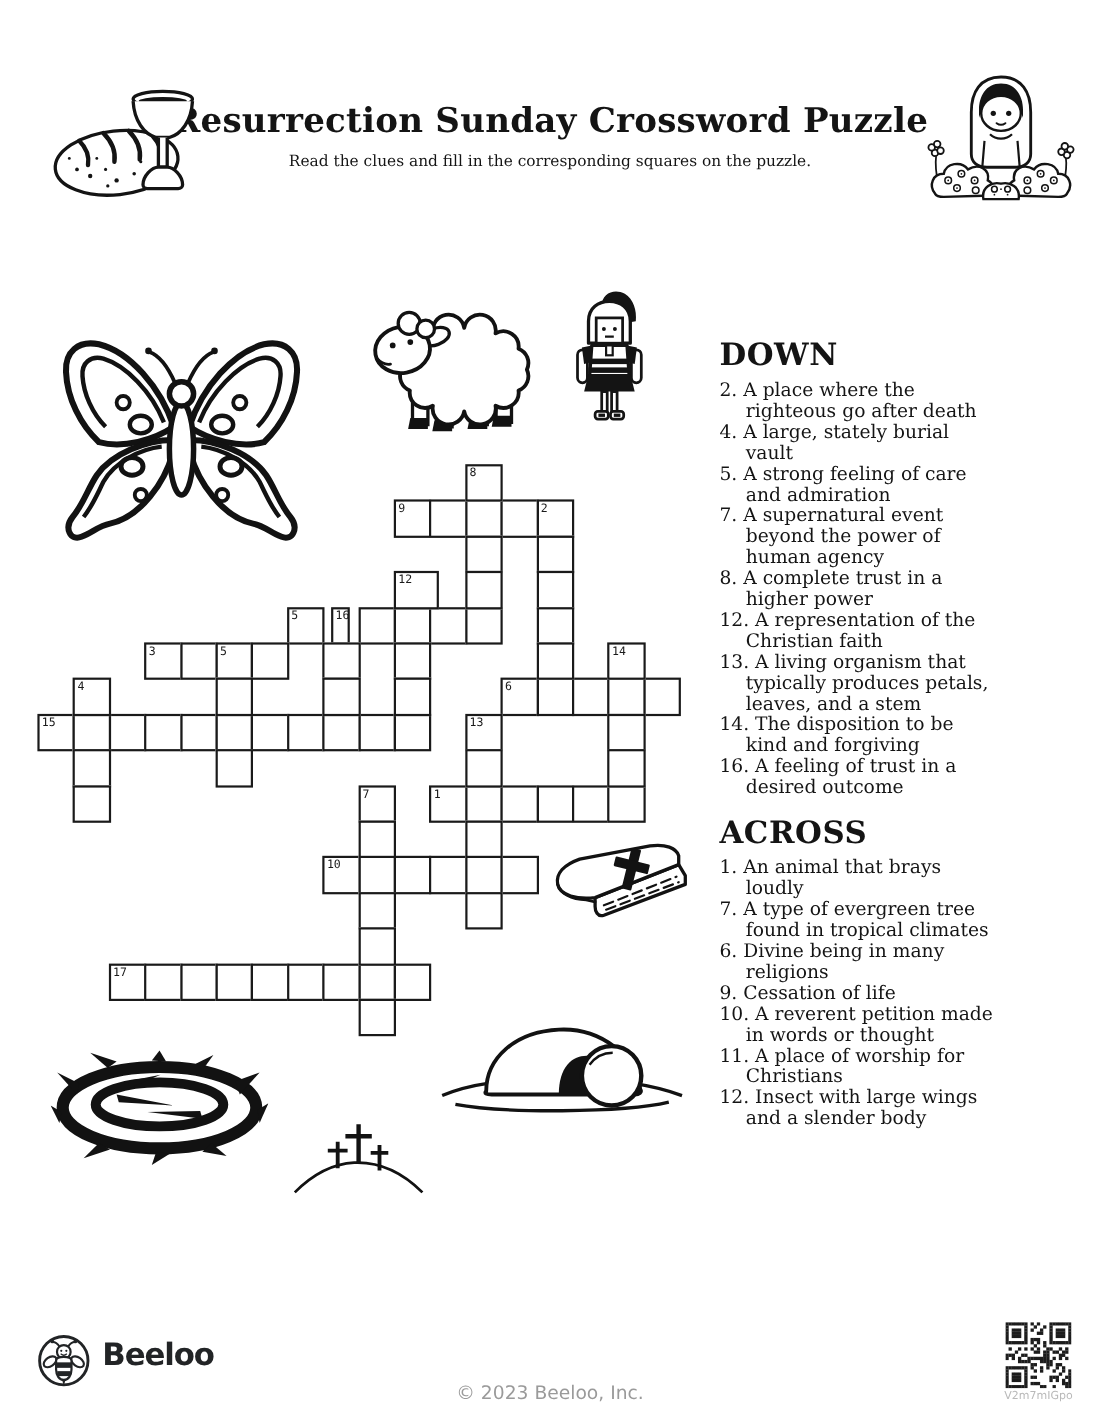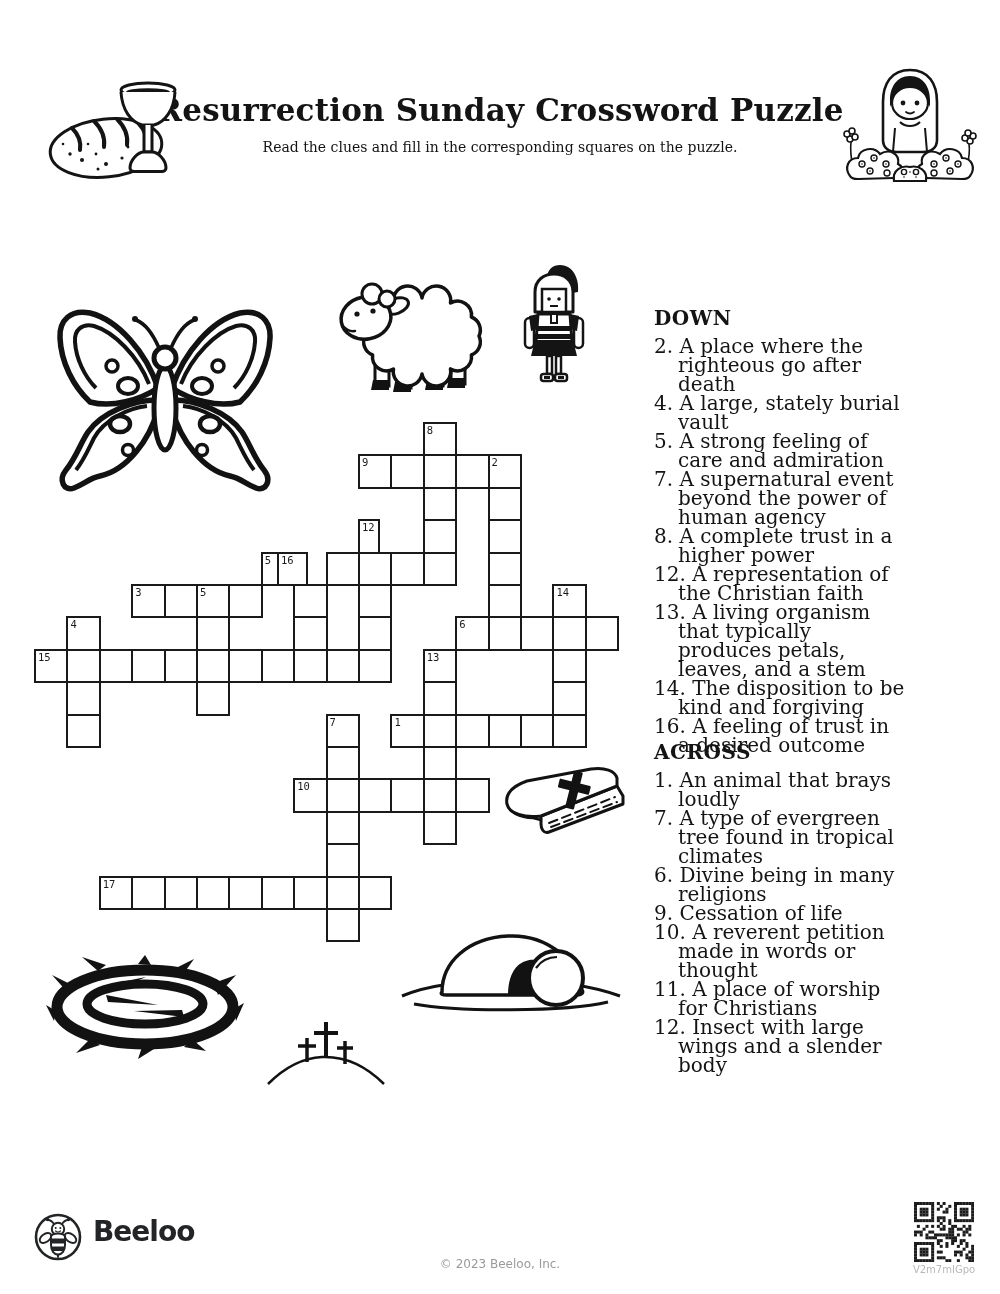--- a/index.html
+++ b/index.html
@@ -27,29 +27,29 @@
   
   #crossword{left:34px;top:422px;width:586px;height:521px;}
   .cell{position:absolute;background:#fff;border:2px solid #1a1a1a;box-sizing:border-box;}
   .cellnum{position:absolute;top:0px;left:2px;font-family:"DejaVu Sans Mono", monospace;
            font-size:10.5px;line-height:12px;color:#1a1a1a;}
 
   
   .clues-section{width:252px;}
   #down-section{left:654px;top:306px;}
   #across-section{left:654px;top:740px;}
-  .clues-heading{font-size:20px;font-weight:bold;margin:0 0 7px 0;letter-spacing:.5px;}
-  .clue{font-size:20px;line-height:19px;padding-left:24px;text-indent:-24px;}
+  .clues-heading{font-size:28px;font-weight:bold;margin:0 0 7px 0;letter-spacing:.5px;}
+  .clue{font-size:17px;line-height:19px;padding-left:24px;text-indent:-24px;}
 
   
   #bee-logo{left:33px;top:1212px;}
   #brand{left:93px;top:1215px;font-family:"DejaVu Sans", sans-serif;font-weight:bold;
          font-size:28px;color:#222426;letter-spacing:-1px;}
   #copyright{left:0;top:1257px;width:1000px;text-align:center;
-             font-family:"DejaVu Sans", sans-serif;font-size:12px;color:#9a9a9a;}
+             font-family:"DejaVu Sans", sans-serif;font-size:17px;color:#9a9a9a;}
   #qr{left:914px;top:1202px;width:60px;height:60px;}
   #qr-caption{left:899px;top:1264px;width:90px;text-align:center;
               font-family:"DejaVu Sans", sans-serif;font-size:10px;color:#b9b9b9;}
 </style>
 </head>
 <body>
 
 <div id="title" class="abs">Resurrection Sunday Crossword Puzzle</div>
 <div id="subtitle" class="abs">Read the clues and fill in the corresponding squares on the puzzle.</div>
 
@@ -218,21 +218,21 @@
     </div>
     <div class="cell" style="left: 356.4px; top: 32.4px; width: 34.4px; height: 34.4px;"></div>
     <div class="cell" style="left: 388.8px; top: 32.4px; width: 34.4px; height: 34.4px;"></div>
     <div class="cell" style="left: 421.2px; top: 32.4px; width: 34.4px; height: 34.4px;"></div>
     <div class="cell" style="left: 453.6px; top: 32.4px; width: 34.4px; height: 34.4px;">
       <span class="cellnum">2</span>
     </div>
     <div class="cell" style="left: 226.8px; top: 129.6px; width: 34.4px; height: 34.4px;">
       <span class="cellnum">5</span>
     </div>
-    <div class="cell" style="left: 243px; top: 129.6px; width: 31px; height: 34.4px;">
+    <div class="cell" style="left: 267px; top: 129.6px; width: 17px; height: 34.4px;">
       <span class="cellnum">16</span>
     </div>
     <div class="cell" style="left: 291.6px; top: 129.6px; width: 34.4px; height: 34.4px;"></div>
     <div class="cell" style="left: 324px; top: 129.6px; width: 34.4px; height: 34.4px;"></div>
     <div class="cell" style="left: 356.4px; top: 129.6px; width: 34.4px; height: 34.4px;"></div>
     <div class="cell" style="left: 388.8px; top: 129.6px; width: 34.4px; height: 34.4px;"></div>
     <div class="cell" style="left: 97.2px; top: 162px; width: 34.4px; height: 34.4px;">
       <span class="cellnum">3</span>
     </div>
     <div class="cell" style="left: 129.6px; top: 162px; width: 34.4px; height: 34.4px;"></div>
@@ -289,21 +289,21 @@
     <div class="cell" style="left: 324px; top: 453.6px; width: 34.4px; height: 34.4px;"></div>
     <div class="cell" style="left: 388.8px; top: 0px; width: 34.4px; height: 34.4px;">
       <span class="cellnum">8</span>
     </div>
     <div class="cell" style="left: 388.8px; top: 64.8px; width: 34.4px; height: 34.4px;"></div>
     <div class="cell" style="left: 388.8px; top: 97.2px; width: 34.4px; height: 34.4px;"></div>
     <div class="cell" style="left: 453.6px; top: 64.8px; width: 34.4px; height: 34.4px;"></div>
     <div class="cell" style="left: 453.6px; top: 97.2px; width: 34.4px; height: 34.4px;"></div>
     <div class="cell" style="left: 453.6px; top: 129.6px; width: 34.4px; height: 34.4px;"></div>
     <div class="cell" style="left: 453.6px; top: 162px; width: 34.4px; height: 34.4px;"></div>
-    <div class="cell" style="left: 324px; top: 97.2px; width: 22px; height: 34.4px;">
+    <div class="cell" style="left: 324px; top: 97.2px; width: 41px; height: 34.4px;">
       <span class="cellnum">12</span>
     </div>
     <div class="cell" style="left: 324px; top: 162px; width: 34.4px; height: 34.4px;"></div>
     <div class="cell" style="left: 324px; top: 194.4px; width: 34.4px; height: 34.4px;"></div>
     <div class="cell" style="left: 259.2px; top: 162px; width: 34.4px; height: 34.4px;"></div>
     <div class="cell" style="left: 259.2px; top: 194.4px; width: 34.4px; height: 34.4px;"></div>
     <div class="cell" style="left: 162px; top: 194.4px; width: 34.4px; height: 34.4px;"></div>
     <div class="cell" style="left: 162px; top: 259.2px; width: 34.4px; height: 34.4px;"></div>
     <div class="cell" style="left: 518.4px; top: 162px; width: 34.4px; height: 34.4px;">
       <span class="cellnum">14</span>

